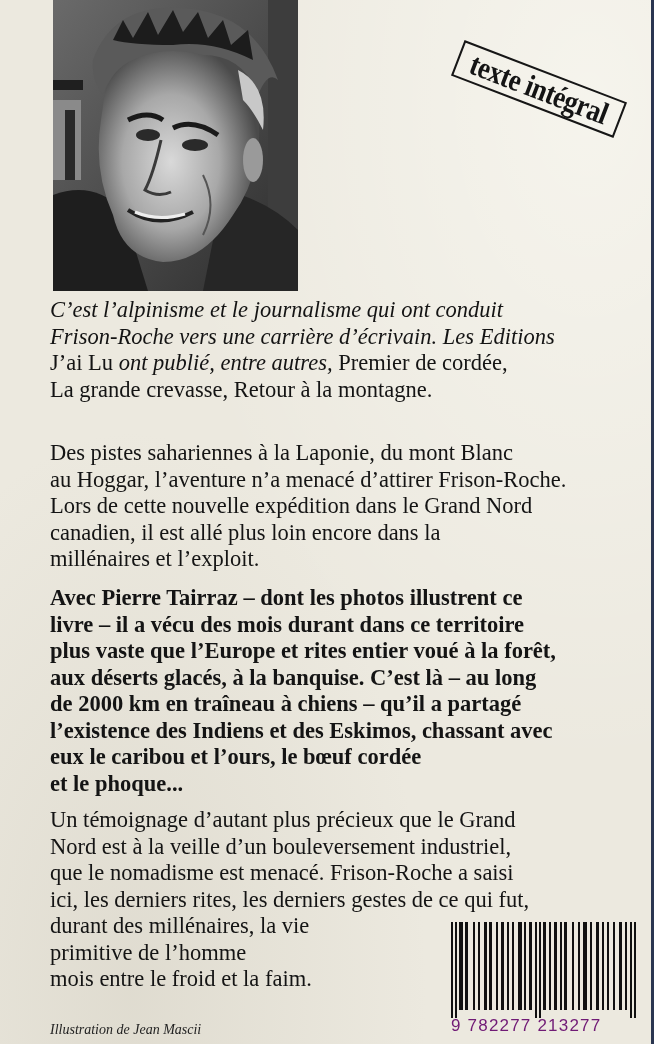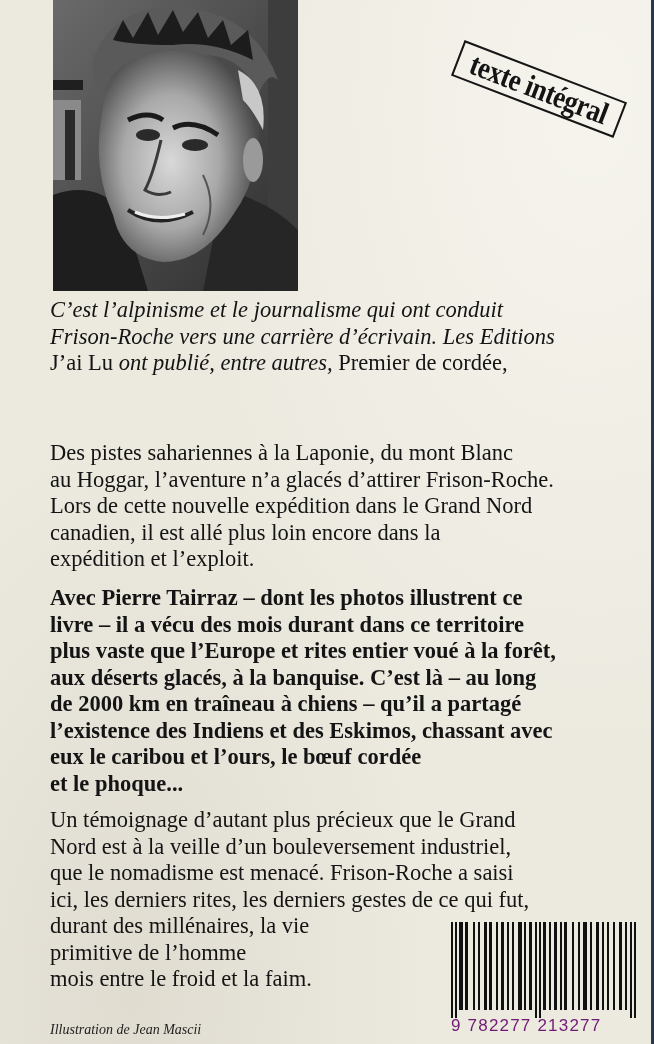--- a/index.html
+++ b/index.html
@@ -162,28 +162,31 @@
 </div>
 
 <div class="text p1">
   <span class="line">
     <span class="it">C’est l’alpinisme et le journalisme qui ont conduit</span>
   </span>
   <span class="line">
     <span class="it">Frison-Roche vers une carrière d’écrivain. Les Editions</span>
   </span>
   <span class="line"><span>J’ai Lu </span><span class="it">ont publié, entre autres,</span><span> Premier de cordée,</span></span>
+  <span class="line">
+    <span>La grande crevasse, Retour à la montagne.</span>
+  </span>
 </div>
 
 <div class="text p2">
   <span class="line">Des pistes sahariennes à la Laponie, du mont Blanc</span>
-  <span class="line">au Hoggar, l’aventure n’a glacés d’attirer Frison-Roche.</span>
+  <span class="line">au Hoggar, l’aventure n’a menacé d’attirer Frison-Roche.</span>
   <span class="line">Lors de cette nouvelle expédition dans le Grand Nord</span>
   <span class="line">canadien, il est allé plus loin encore dans la</span>
-  <span class="line">expédition et l’exploit.</span>
+  <span class="line">millénaires et l’exploit.</span>
 </div>
 
 <div class="text p3">
   <span class="line">Avec Pierre Tairraz – dont les photos illustrent ce</span>
   <span class="line">livre – il a vécu des mois durant dans ce territoire</span>
   <span class="line">plus vaste que l’Europe et rites entier voué à la forêt,</span>
   <span class="line">aux déserts glacés, à la banquise. C’est là – au long</span>
   <span class="line">de 2000 km en traîneau à chiens – qu’il a partagé</span>
   <span class="line">l’existence des Indiens et des Eskimos, chassant avec</span>
   <span class="line">eux le caribou et l’ours, le bœuf cordée</span>

